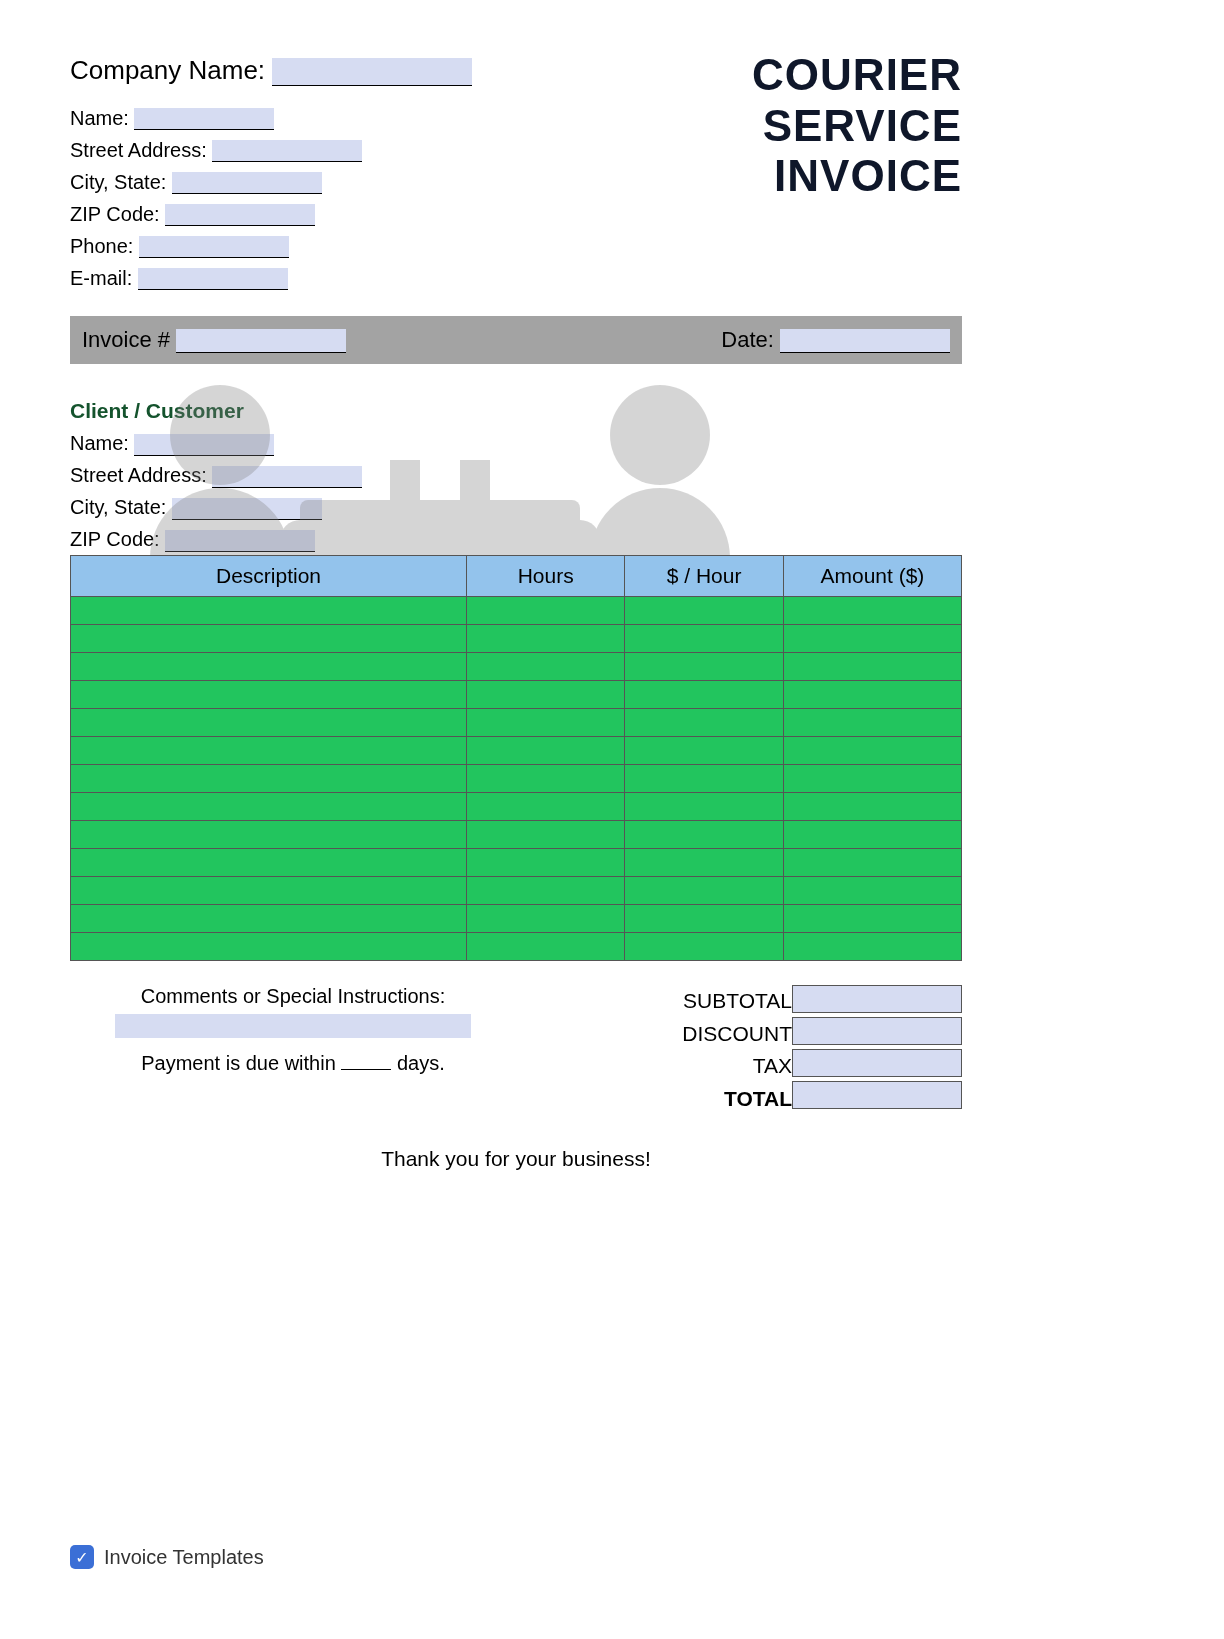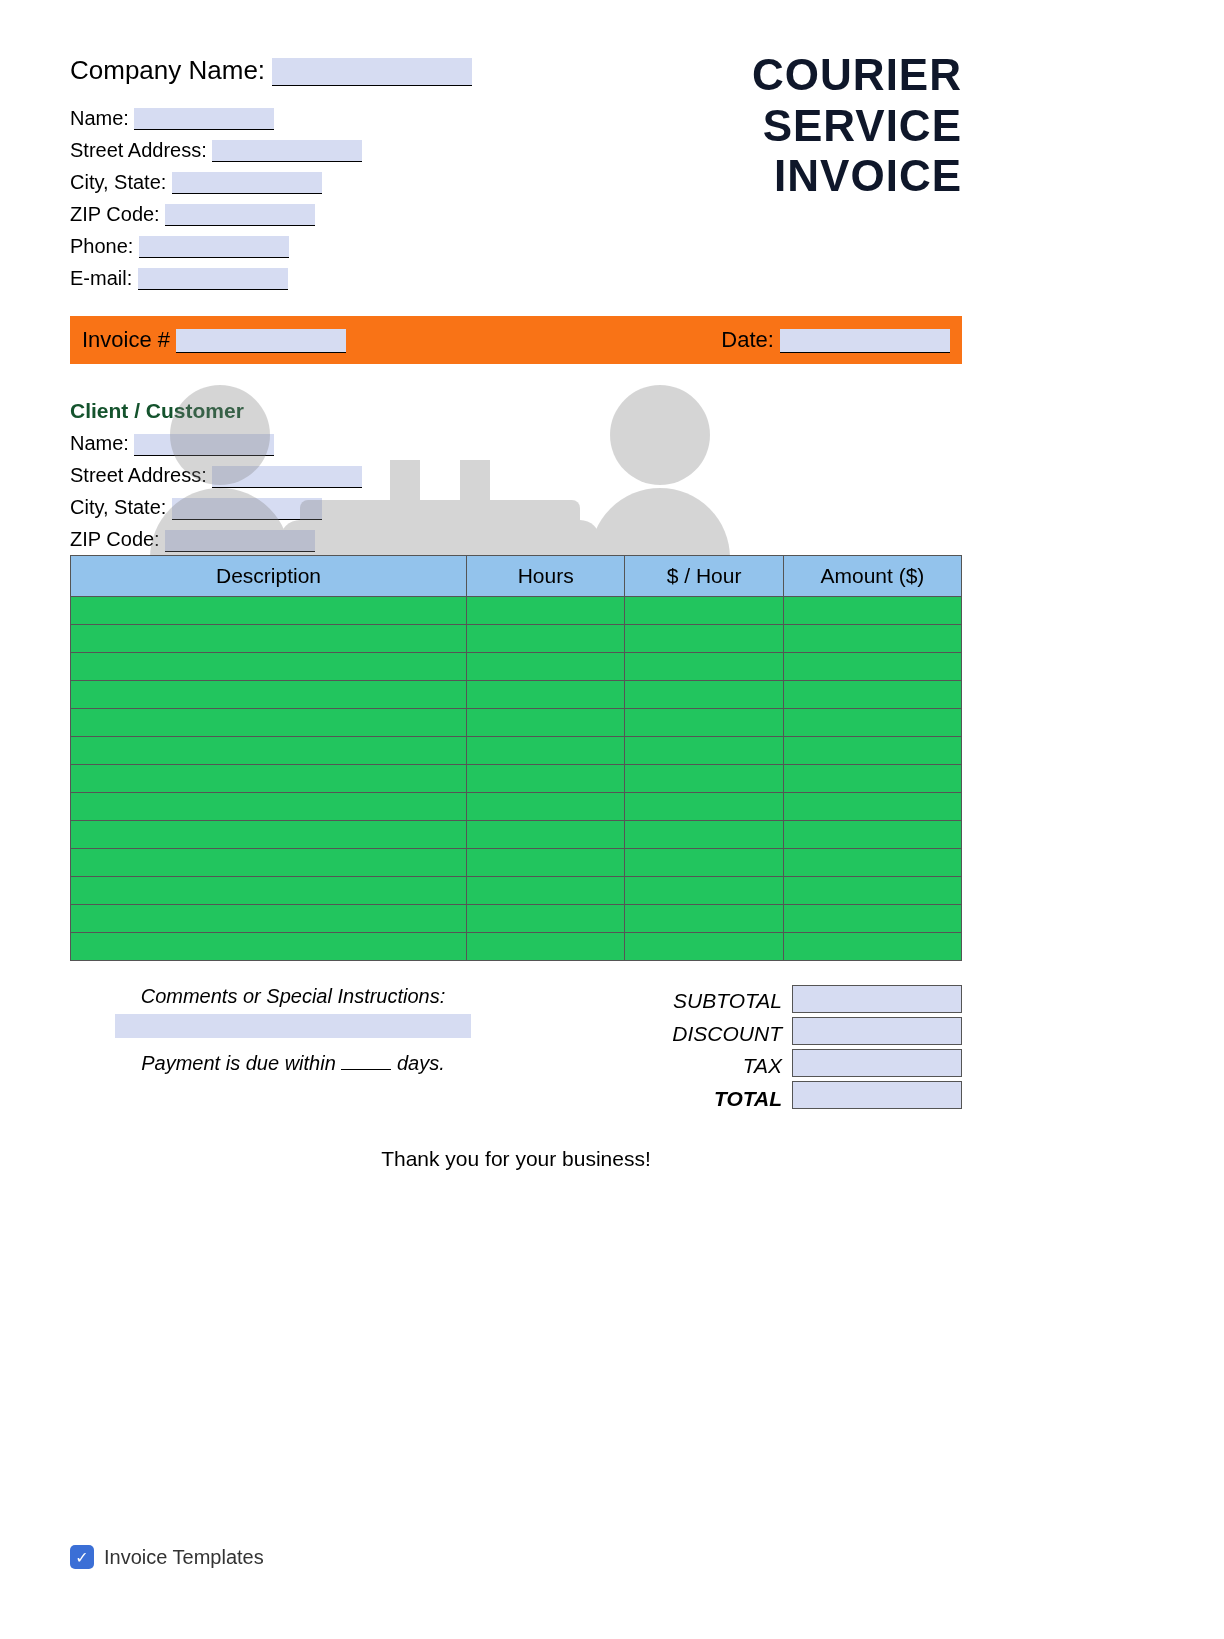--- a/index.html
+++ b/index.html
@@ -17,46 +17,46 @@
     padding: 50px 70px 0 70px;
     width: 1032px;
   }
   .header-row { display:flex; justify-content:space-between; }
   .company-block { font-size:20px; line-height:1.6; }
   .company-name-line { font-size:26px; margin-bottom:10px; }
   .fill { display:inline-block; background:#d6dcf2; border-bottom:1px solid #000; height:22px; vertical-align:middle; }
   .fill.big { height:28px; }
   .lbl { display:inline-block; }
   .title { text-align:right; font-weight:bold; color:#0f172a; font-size:44px; line-height:1.15; letter-spacing:1px; }
-  .inv-bar { background:#f97316; margin-top:22px; height:48px; display:flex; align-items:center; justify-content:space-between; padding:0 12px; font-size:22px; }
+  .inv-bar { background:#a3a3a3; margin-top:22px; height:48px; display:flex; align-items:center; justify-content:space-between; padding:0 12px; font-size:22px; }
   .inv-bar .fill { background:#d6dcf2; border-bottom:1px solid #000; height:24px; }
   .client-block { margin-top:30px; font-size:20px; line-height:1.6; }
   .client-hd { color:#14532d; font-weight:bold; font-size:21px; }
 
   .watermark {
     position:absolute; inset:0; pointer-events:none; z-index:0;
     opacity:0.32;
   }
   .wm-head { width:100px; height:100px; background:#808080; border-radius:50%; position:absolute; }
   .wm-body { position:absolute; background:#808080; }
   .wm-rect { position:absolute; background:#808080; }
 
   table.lines { width:100%; border-collapse:collapse; background:#22c55e; position:relative; z-index:2; }
   table.lines th { background:#93c3ec; font-weight:normal; font-size:21px; padding:8px 6px; border:1px solid #555; }
   table.lines td { border:1px solid #555; height:28px; }
   table.lines col.c1 { width:40%; }
   table.lines col.c2 { width:16%; }
   table.lines col.c3 { width:16%; }
   table.lines col.c4 { width:18%; }
 
-  .below { display:flex; justify-content:space-between; margin-top:24px;font-style:italic; }
+  .below { display:flex; justify-content:space-between; margin-top:24px; }
   .comments { width:50%; text-align:center; font-size:20px; }
   .comments .fill2 { height:24px; background:#d6dcf2; width:80%; margin:6px auto 10px auto; display:block; }
   .comments .daysfill { display:inline-block; width:50px; height:22px; border-bottom:1px solid #000; background:#fff; vertical-align:baseline;}
-  .totals { display:flex; gap:10px; font-size:21px; }
+  .totals { display:flex; font-size:21px; }
   .tot-labels { text-align:right; line-height:1.55; }
   .tot-labels .bold { font-weight:bold; }
   .tot-boxes div { width:170px; height:28px; background:#d6dcf2; border:1px solid #555; margin-bottom:4px; }
 
   .thanks { text-align:center; font-size:21px; margin-top:32px; }
 
   .footer { position:absolute; left:70px; bottom:70px; display:flex; align-items:center; gap:10px; font-size:20px; color:#333;}
   .footer-icon { width:24px; height:24px; background:#3b6fd6; border-radius:5px; display:flex; align-items:center; justify-content:center; color:#fff; font-size:16px;}
 </style>
 </head>

